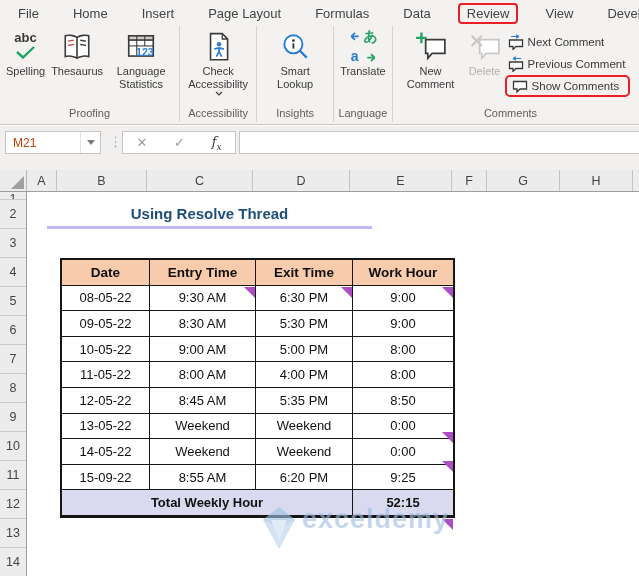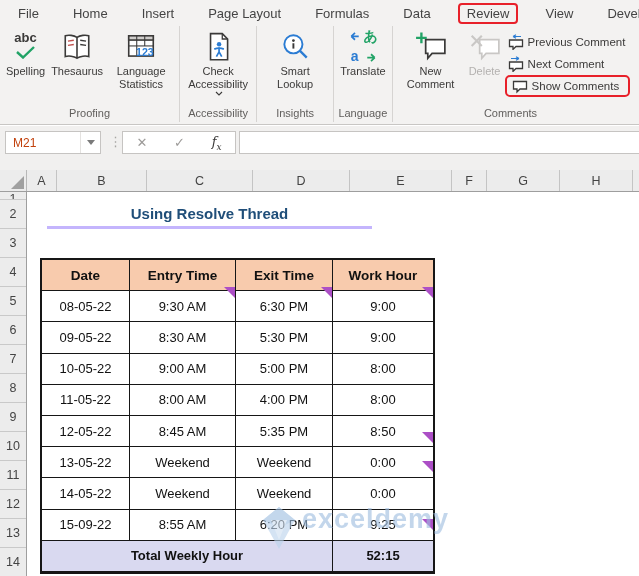--- a/index.html
+++ b/index.html
@@ -64,21 +64,21 @@
     height:29px; border-bottom:1px solid #c9c9c9; overflow:hidden; }
   .rh.r1 { height:8px; align-items:flex-start; }
   .rh.r14 { height:27px; border-bottom:none; }
 
   
   .sheet-title { position:absolute; left:47px; top:30px; width:325px; height:29px;
     display:flex; align-items:center; justify-content:center;
     font-size:15px; font-weight:700; color:#1F4E79; border-bottom:3px solid #c4b5fd; }
 
   
-  .xtable { position:absolute; left:40px; top:88px; width:395px; height:316px;
+  .xtable { position:absolute; left:60px; top:88px; width:395px; height:260px;
     border:2px solid #161616; display:grid; grid-template-rows:repeat(10,1fr);text-align:right; }
   .trow { display:grid; grid-template-columns:88px 106px 97px 100px; border-bottom:1.5px solid #161616; }
   .trow:last-child { border-bottom:none; }
   .tcell { display:flex; align-items:center; justify-content:center; font-size:13px; color:#111;
     border-right:1.5px solid #161616; background:#fff; }
   .tcell:last-child { border-right:none; }
   .thead .tcell { background:#F8CBAD; font-weight:700; font-size:13.5px; }
   .trow.total .tcell { background:#D9D9F0; font-weight:700; }
   .tcell.span3 { grid-column:span 3; }
 
@@ -211,31 +211,31 @@
           <div class="big-btn dis">
             <svg class="ico" width="32" height="32" viewBox="0 0 30 30">
               <path d="M10 8 H28 V21 H16 L12 25.5 V21 H10 Z" fill="#fff" stroke="#c9c7c5" stroke-width="1.6"></path>
               <path d="M2.5 4.5 L12 14 M12 4.5 L2.5 14" stroke="#c9c7c5" stroke-width="2"></path>
             </svg>
             <span class="blabel">Delete</span>
           </div>
           <div class="cstack">
             <div class="small-btn">
               <svg width="16" height="16" viewBox="0 0 16 16">
+                <path d="M3 2.5 H11 M11 2.5 L8 0.7 M11 2.5 L8 4.3" fill="none" stroke="#2B7CD3" stroke-width="1.2"></path>
+                <path d="M1.5 6 H14.5 V12.5 H8 L5 15.4 V12.5 H1.5 Z" fill="#fff" stroke="#3b3a39" stroke-width="1.3"></path>
+              </svg>
+              <span>Next Comment</span>
+            </div>
+            <div class="small-btn">
+              <svg width="16" height="16" viewBox="0 0 16 16">
                 <path d="M13 2.5 H5 M5 2.5 L8 0.7 M5 2.5 L8 4.3" fill="none" stroke="#2B7CD3" stroke-width="1.2"></path>
                 <path d="M1.5 6 H14.5 V12.5 H8 L5 15.4 V12.5 H1.5 Z" fill="#fff" stroke="#3b3a39" stroke-width="1.3"></path>
               </svg>
               <span>Previous Comment</span>
-            </div>
-            <div class="small-btn">
-              <svg width="16" height="16" viewBox="0 0 16 16">
-                <path d="M3 2.5 H11 M11 2.5 L8 0.7 M11 2.5 L8 4.3" fill="none" stroke="#2B7CD3" stroke-width="1.2"></path>
-                <path d="M1.5 6 H14.5 V12.5 H8 L5 15.4 V12.5 H1.5 Z" fill="#fff" stroke="#3b3a39" stroke-width="1.3"></path>
-              </svg>
-              <span>Next Comment</span>
             </div>
             <div class="small-btn hl">
               <svg width="16" height="16" viewBox="0 0 16 16">
                 <path d="M1.5 3.5 H14.5 V11 H8 L5 14 V11 H1.5 Z" fill="#fff" stroke="#3b3a39" stroke-width="1.3"></path>
               </svg>
               <span>Show Comments</span>
             </div>
           </div>
         </div>
         <div class="rgroup-label">Comments</div>

